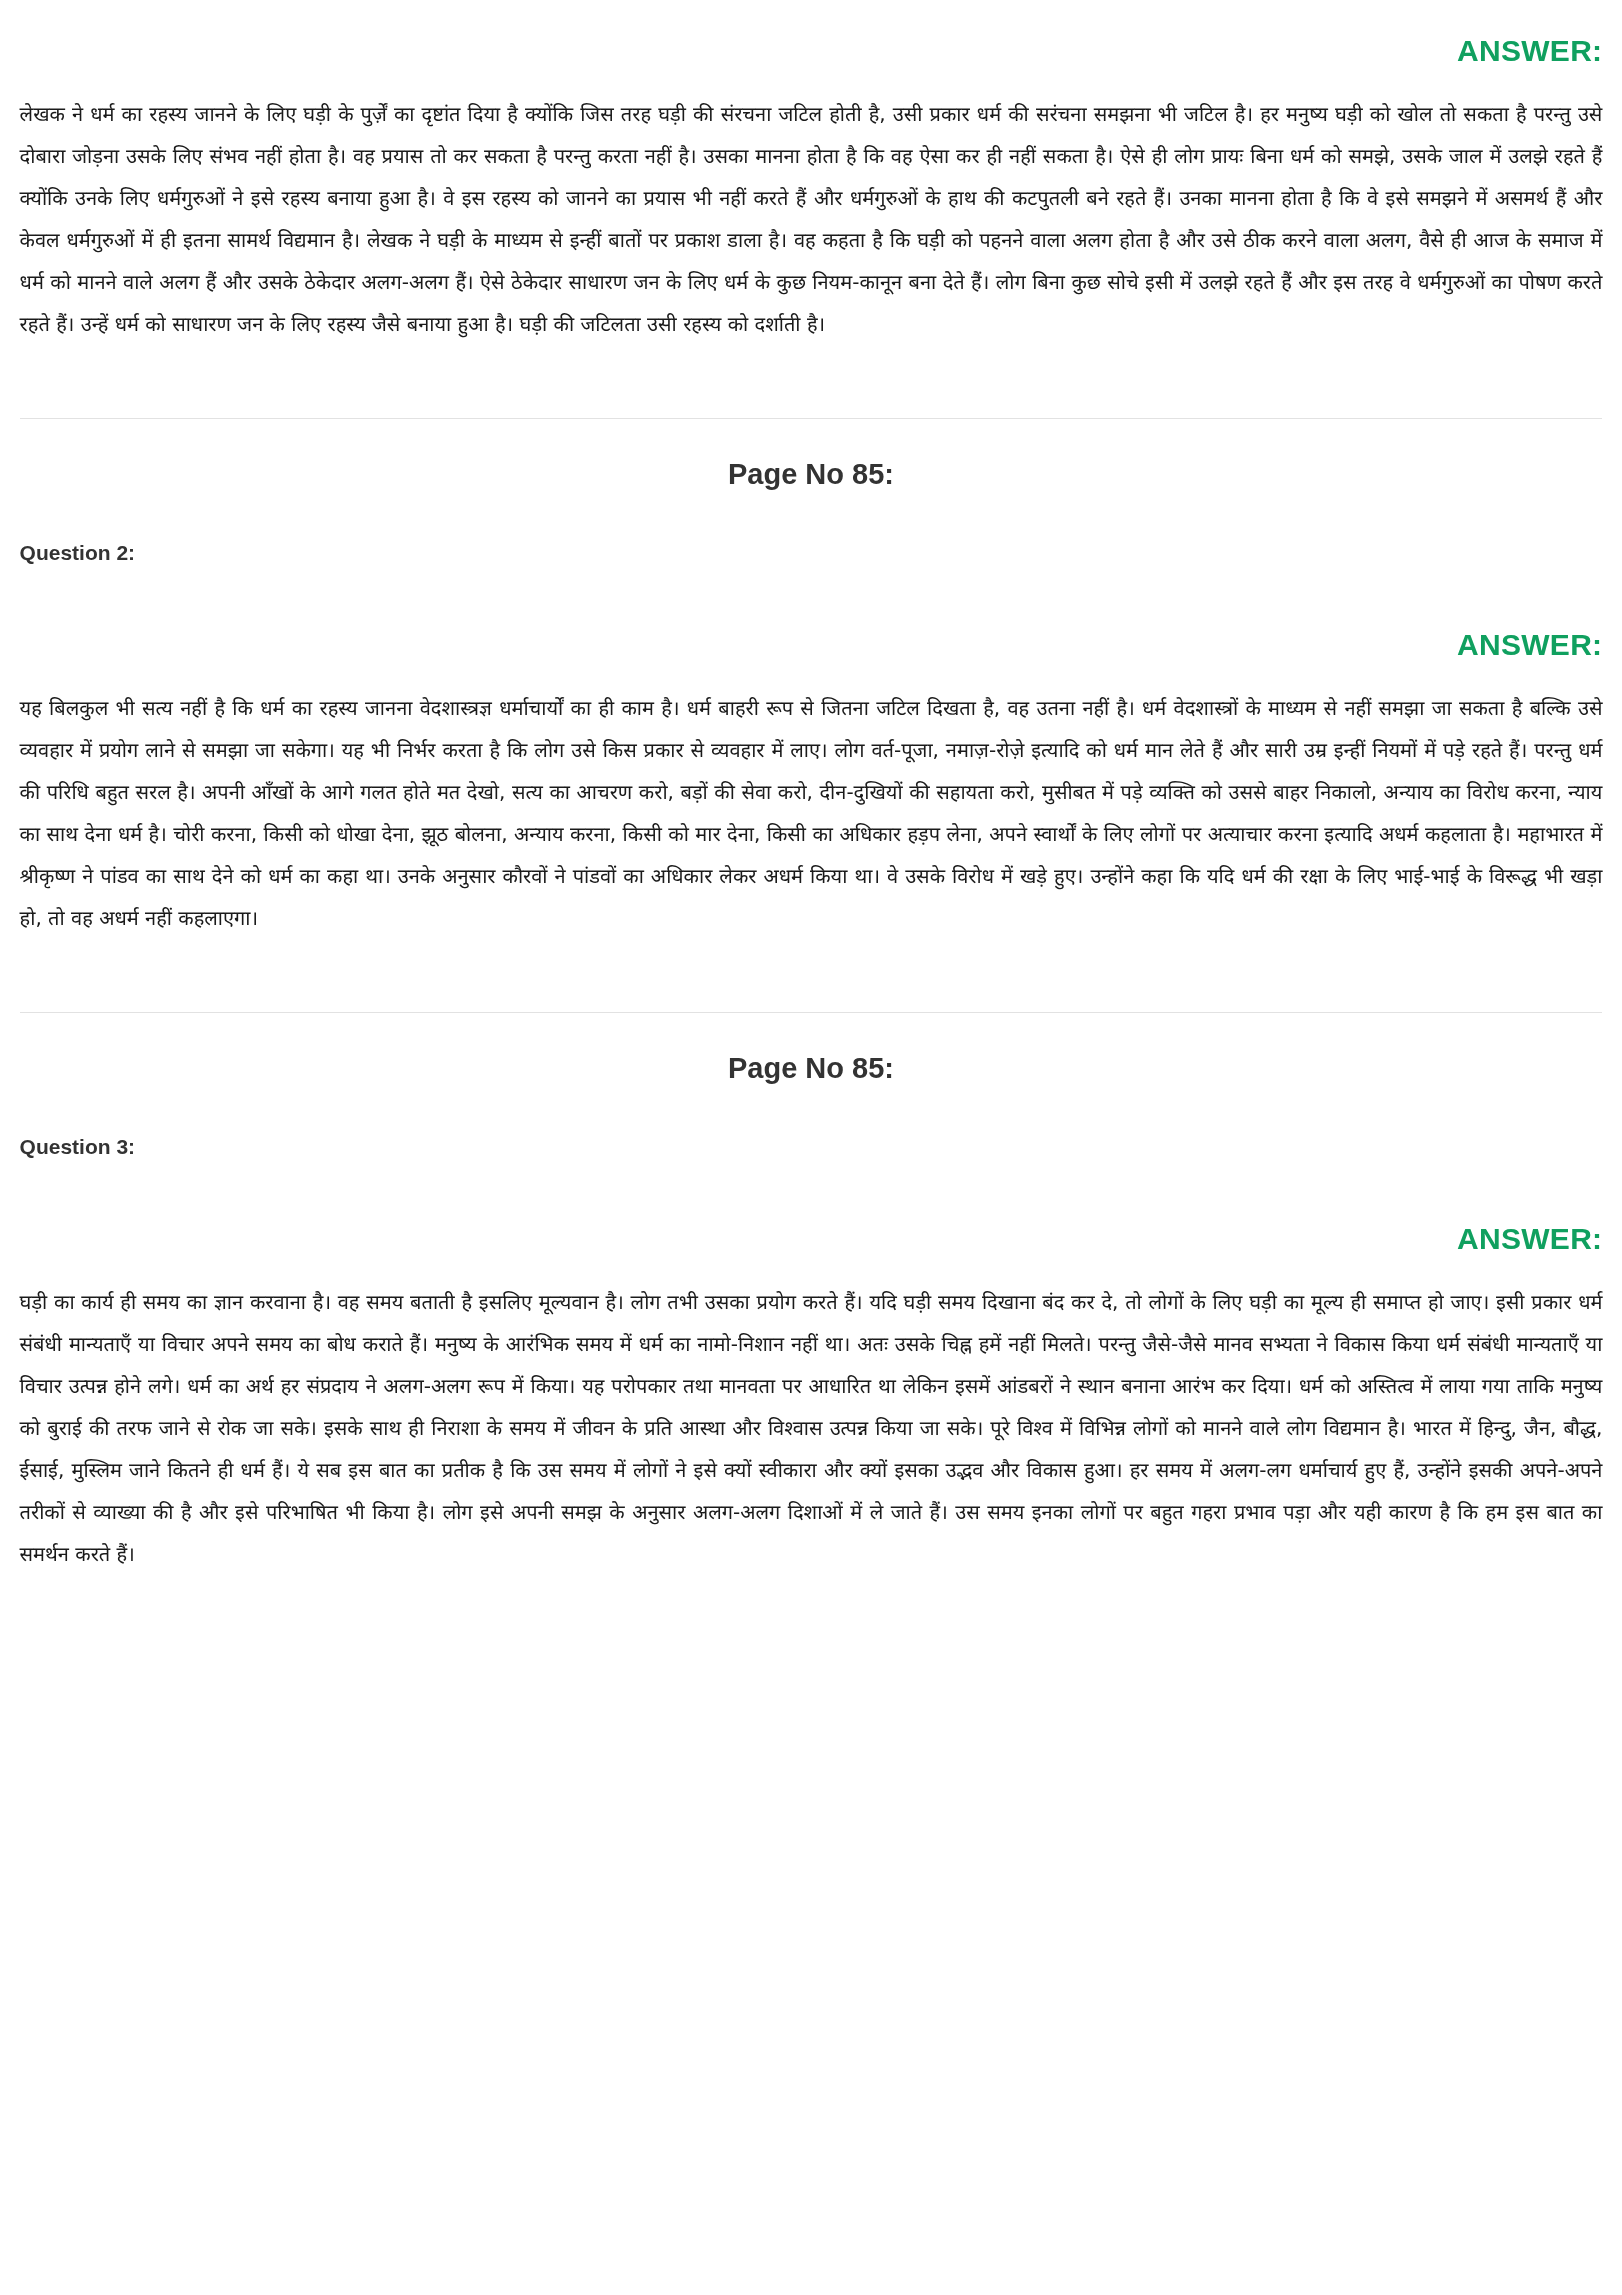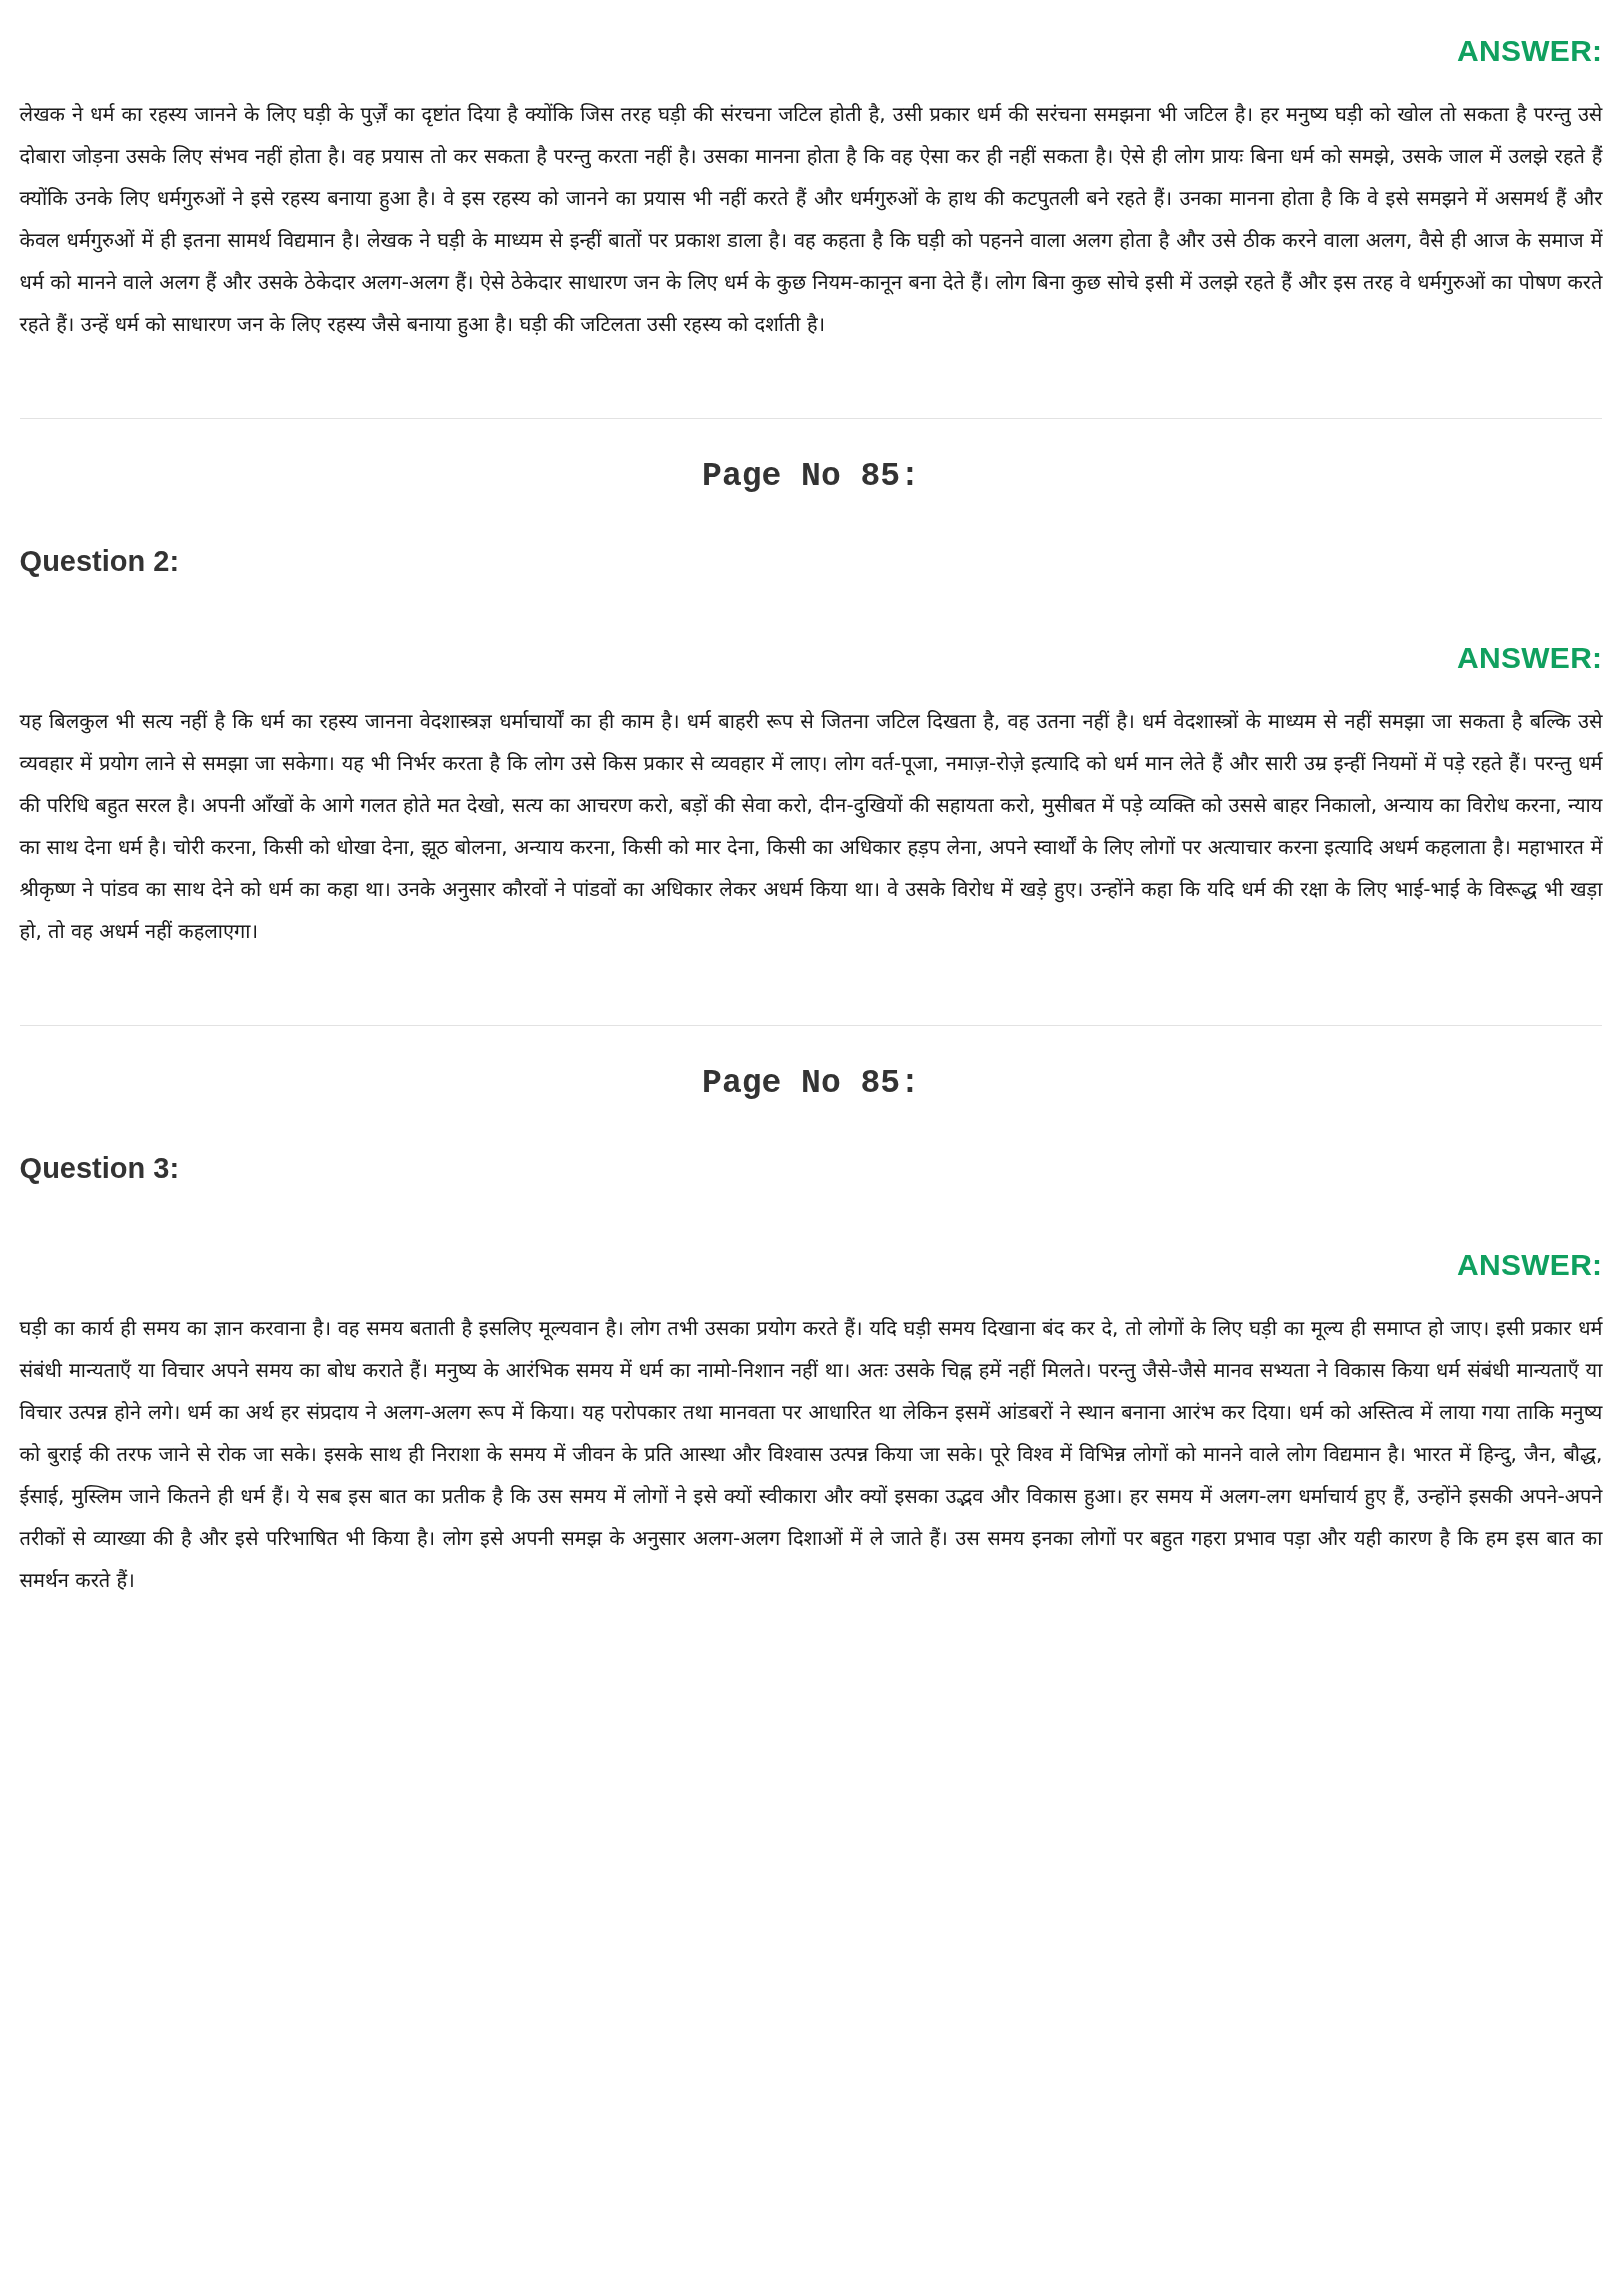--- a/index.html
+++ b/index.html
@@ -31,31 +31,31 @@
     text-align: justify;
     margin: 0;
     color: var(--body, #1a1a1a);
   }
   hr.section-divider {
     border: none;
     border-top: 1.3px solid var(--divider, #e2e2e2);
     margin: 73px 0 0 0;
   }
   .page-no {
-    font-family: Liberation Mono, monospace;
+    font-family: Liberation Sans, sans-serif;
     font-weight: bold;
-    font-size: 33px;
+    font-size: 29px;
     color: var(--heading, #333333);
     text-align: center;
     margin: 39px 0 0 0;
   }
   .question-label {
     font-family: "Liberation Sans", sans-serif;
     font-weight: bold;
-    font-size: 29px;
+    font-size: 21px;
     color: var(--heading, #333333);
     margin: 50px 0 0 0;
   }
   .question-text {
     font-size: 30px;
     line-height: 42px;
     margin: 27.5px 0 0 0;
     padding-left: 43px;
     padding-right: 26px;
     text-align: left;

